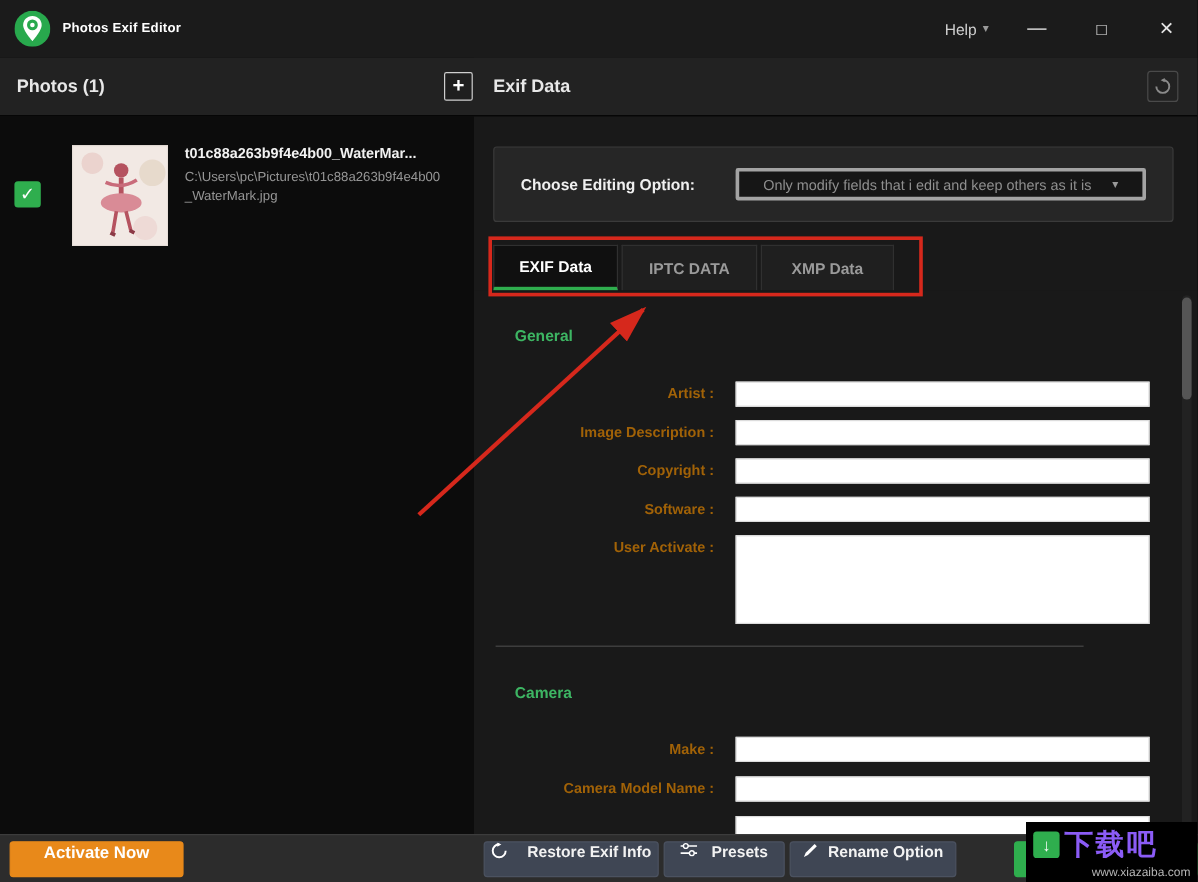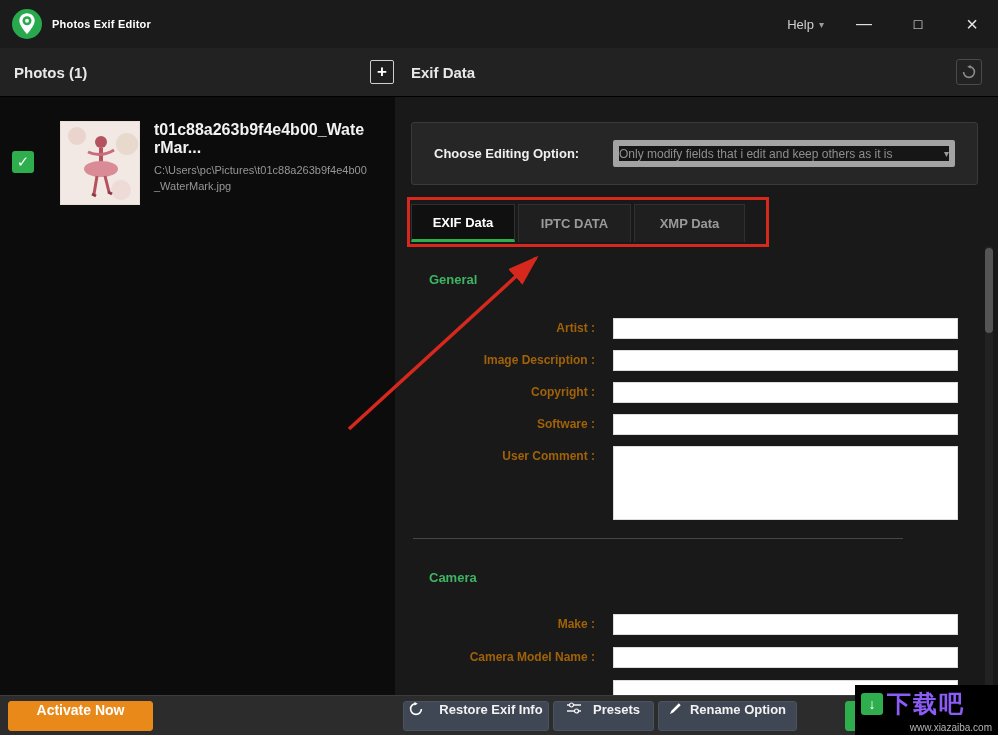--- a/index.html
+++ b/index.html
@@ -24,32 +24,32 @@
   .panel-header .ph-title { color:#e8e8e8; font-size:15px; font-weight:bold; }
   .lp-buttons { margin-left:auto; display:flex; gap:10px; }
   .sq-btn { width:24px; height:24px; display:flex; align-items:center; justify-content:center; font-size:17px; font-weight:bold; border-radius:2px; }
   .sq-btn.add { background:#1f1f1f; border:1px solid #cfcfcf; color:#fff; }
   .sq-btn.remove { background:#d8d8d8; border:1px solid #d8d8d8; color:#222; }
 
   .photo-item { position:relative; margin-top:14px; padding:10px 12px 6px 12px; display:flex; align-items:flex-start; }
   .checkbox { width:22px; height:22px; background:#2fae4e; border-radius:3px; color:#fff; font-size:15px; display:flex; align-items:center; justify-content:center; margin-top:30px; flex:0 0 auto; }
   .thumb { width:80px; height:84px; margin-left:26px; border:1px solid #e7ded8; background:#f2e9e4; flex:0 0 auto; overflow:hidden; }
   .photo-info { margin-left:14px; width:216px; }
-  .photo-name { color:#f2f2f2; font-size:16px; font-weight:bold; margin-bottom:6px; word-break:break-all; }
+  .photo-name { color:#f2f2f2; font-size:12px; font-weight:bold; margin-bottom:6px; word-break:break-all; }
   .photo-path { color:#969696; font-size:11px; line-height:1.45; word-break:break-all; }
   .item-menu-icon { position:absolute; right:14px; bottom:4px; color:#a7a7a7; font-size:18px; }
 
   .right-panel { position:absolute; top:48px; left:395px; right:0; bottom:40px; background:#191919; }
   .rp-header { height:49px; background:#222; border-bottom:1px solid #000; display:flex; align-items:center; padding:0 16px; }
   .rp-title { color:#e8e8e8; font-size:15px; font-weight:bold; }
   .refresh-btn { margin-left:auto; width:26px; height:26px; border:1px solid #4a4a4a; border-radius:3px; display:flex; align-items:center; justify-content:center; }
 
   .option-box { position:absolute; left:16px; right:20px; top:74px; height:63px; background:#262626; border:1px solid #3a3a3a; border-radius:3px; display:flex; align-items:center; padding:0 22px; }
   .option-label { color:#f0f0f0; font-size:13px; font-weight:bold; }
-  .dropdown { margin-left:auto; width:342px; height:27px; background:#161616; border:6px solid #a3a3a3; border-radius:2px; display:flex; align-items:center; padding:0 0; }
+  .dropdown { margin-left:auto; width:342px; height:27px; background:#161616; border:3px solid #a3a3a3; border-radius:2px; display:flex; align-items:center; padding:0 20px; }
   .dropdown .dd-value { color:#8f8f8f; font-size:12px; white-space:nowrap; overflow:hidden; flex:1; }
   .dropdown .dd-chev { color:#9a9a9a; font-size:10px; margin-left:6px; }
 
   .tabs { position:absolute; left:16px; top:156px; height:38px; display:flex; gap:3px; }
   .tab { height:38px; display:flex; align-items:center; justify-content:center; font-size:13px; font-weight:bold; background:#1f1f1f; color:#9a9a9a; border:1px solid #303030; border-bottom:none; }
   .tab.active { background:#101010; color:#fff; border-bottom:3px solid #2fae4e; }
   .tab.t0 { width:104px; } .tab.t1 { width:113px; } .tab.t2 { width:111px; }
 
   .content { position:absolute; left:0; right:0; top:194px; bottom:0; background:#191919; overflow:hidden; }
   .section-title { position:absolute; left:34px; color:#3db563; font-size:13px; font-weight:bold; }
@@ -177,21 +177,21 @@
       </div>
       <div class="field-row" style="top:140px;">
         <div class="field-label">Copyright :</div>
         <input class="field-input" type="text" style="">
       </div>
       <div class="field-row" style="top:172px;">
         <div class="field-label">Software :</div>
         <input class="field-input" type="text" style="">
       </div>
       <div class="field-row" style="top:204px;">
-        <div class="field-label">User Comment :</div>
+        <div class="field-label">User Activate :</div>
         <textarea class="field-textarea" style=""></textarea>
       </div>
 
       <div class="hdivider" style="top:296px;"></div>
 
       <div class="section-title" style="top:328px;">Camera</div>
 
       <div class="field-row" style="top:372px;">
         <div class="field-label">Make :</div>
         <input class="field-input" type="text" style="">

